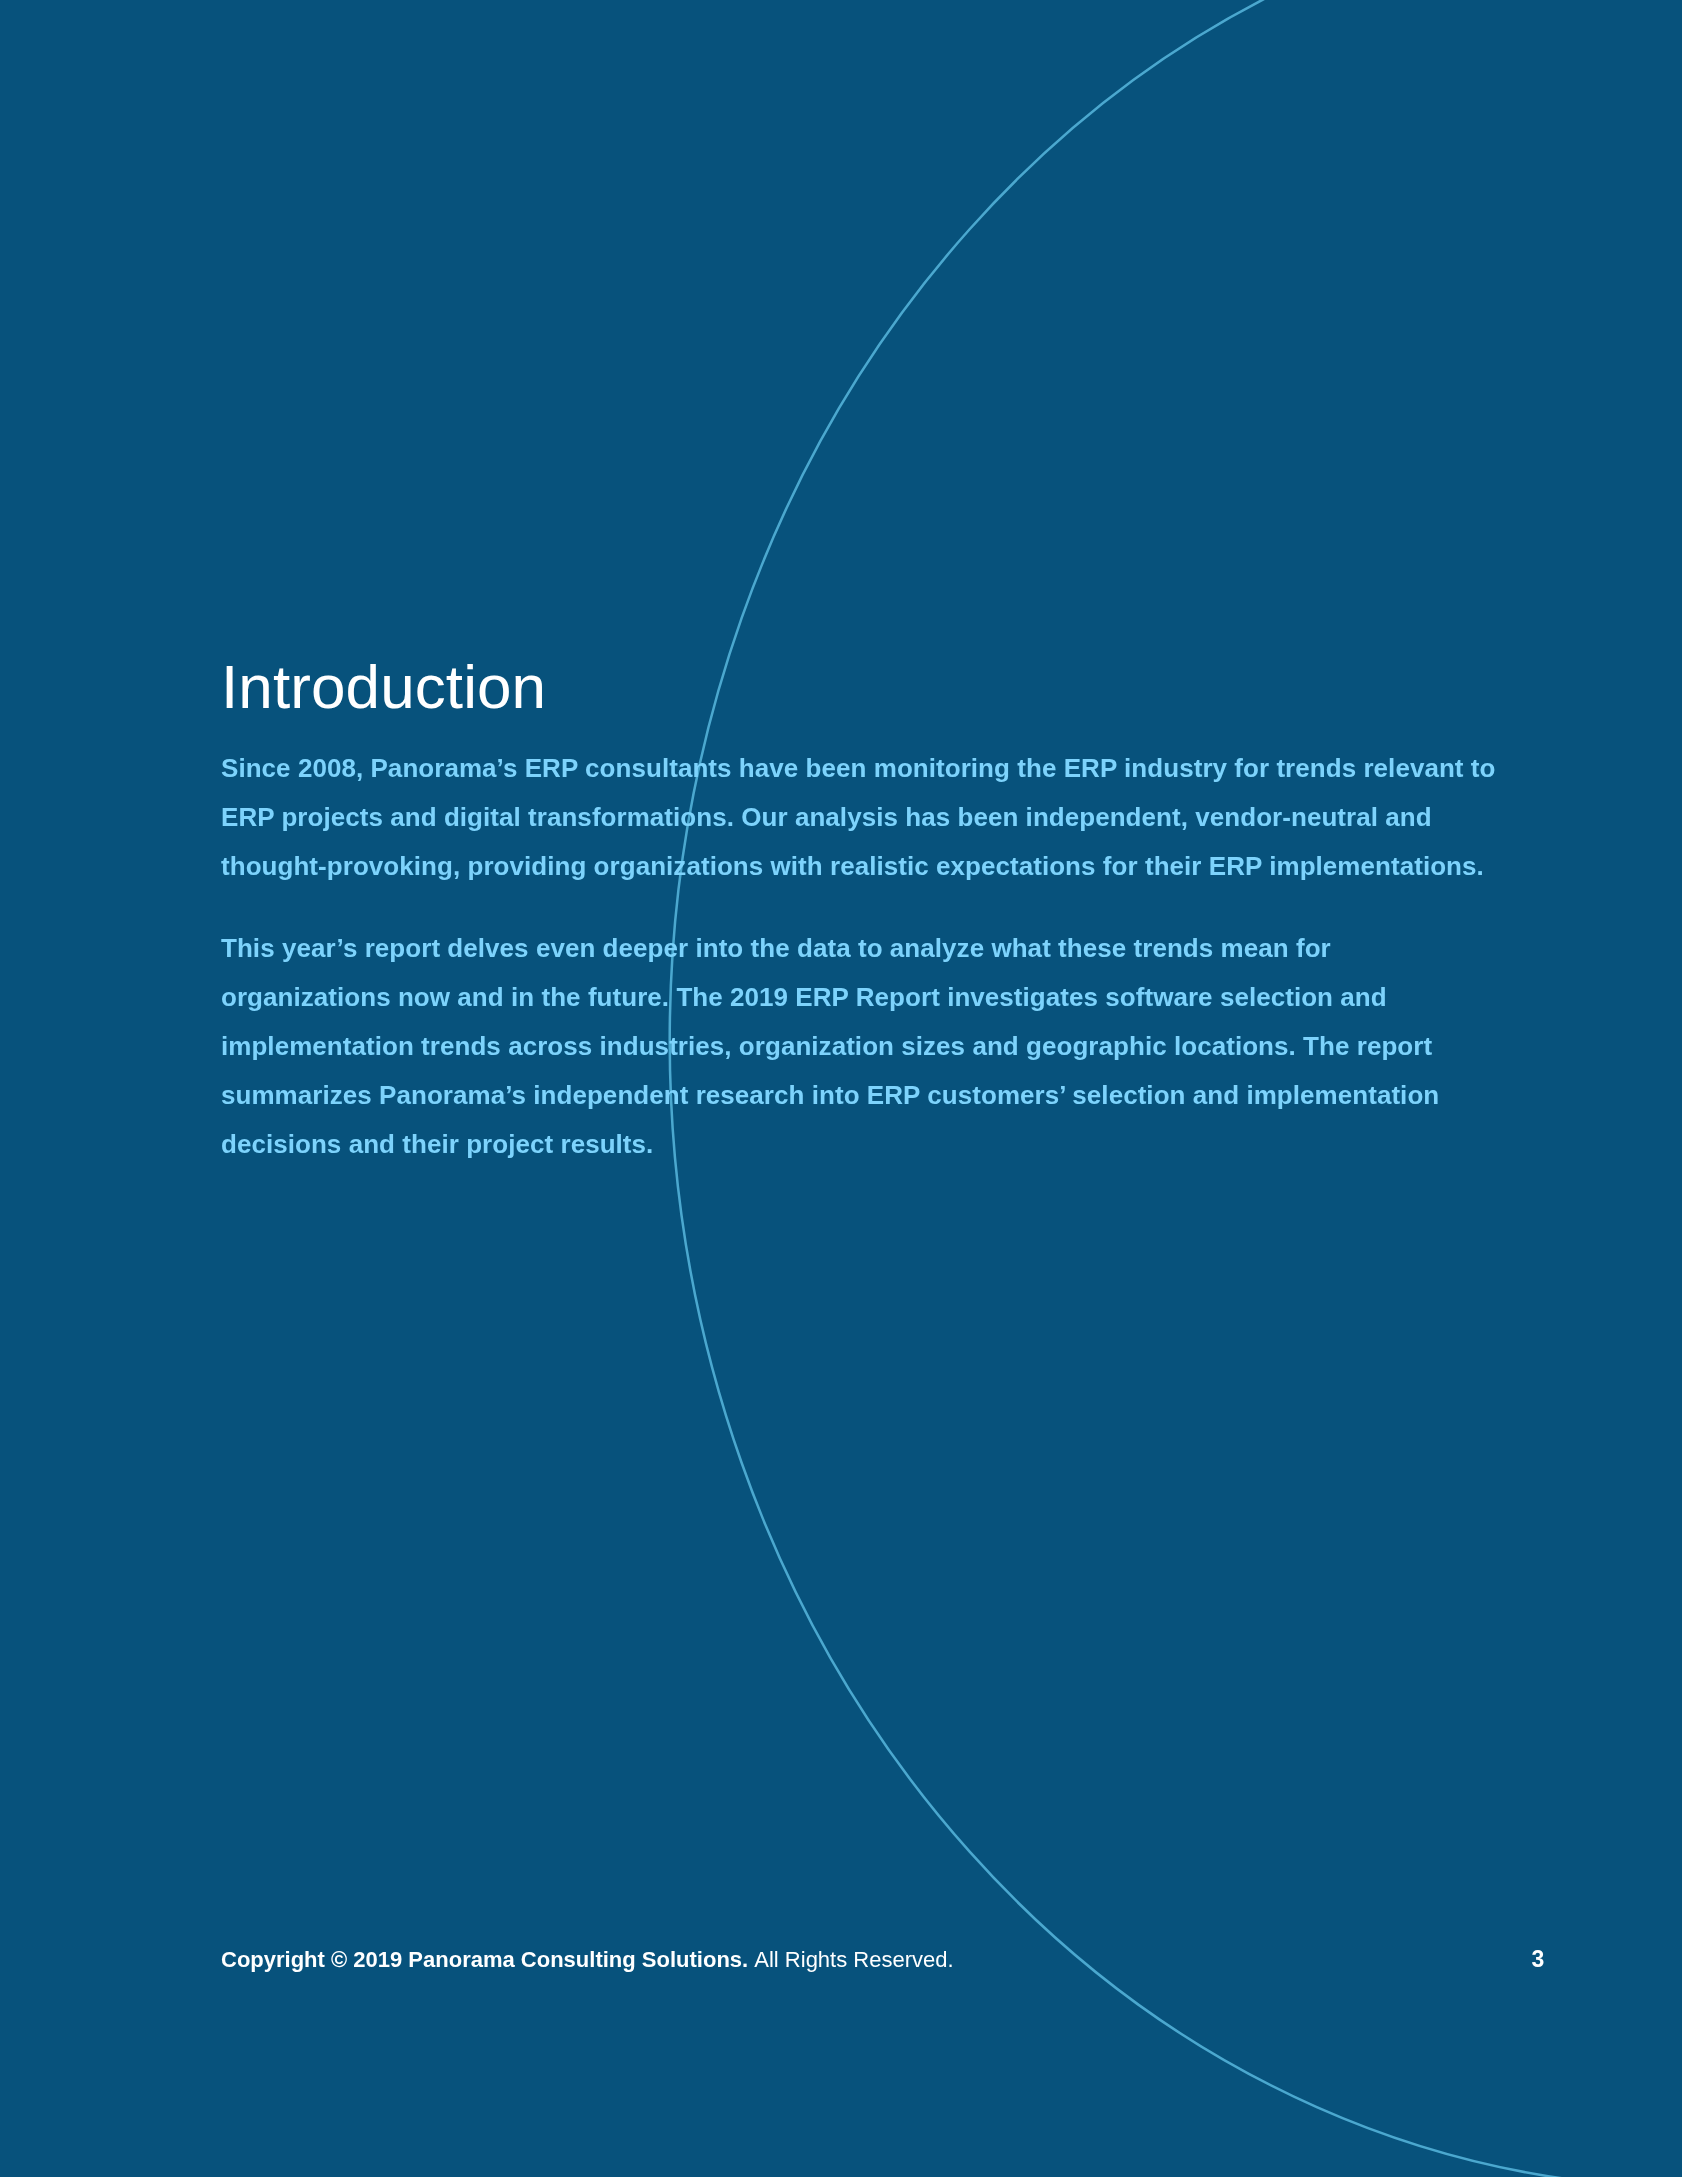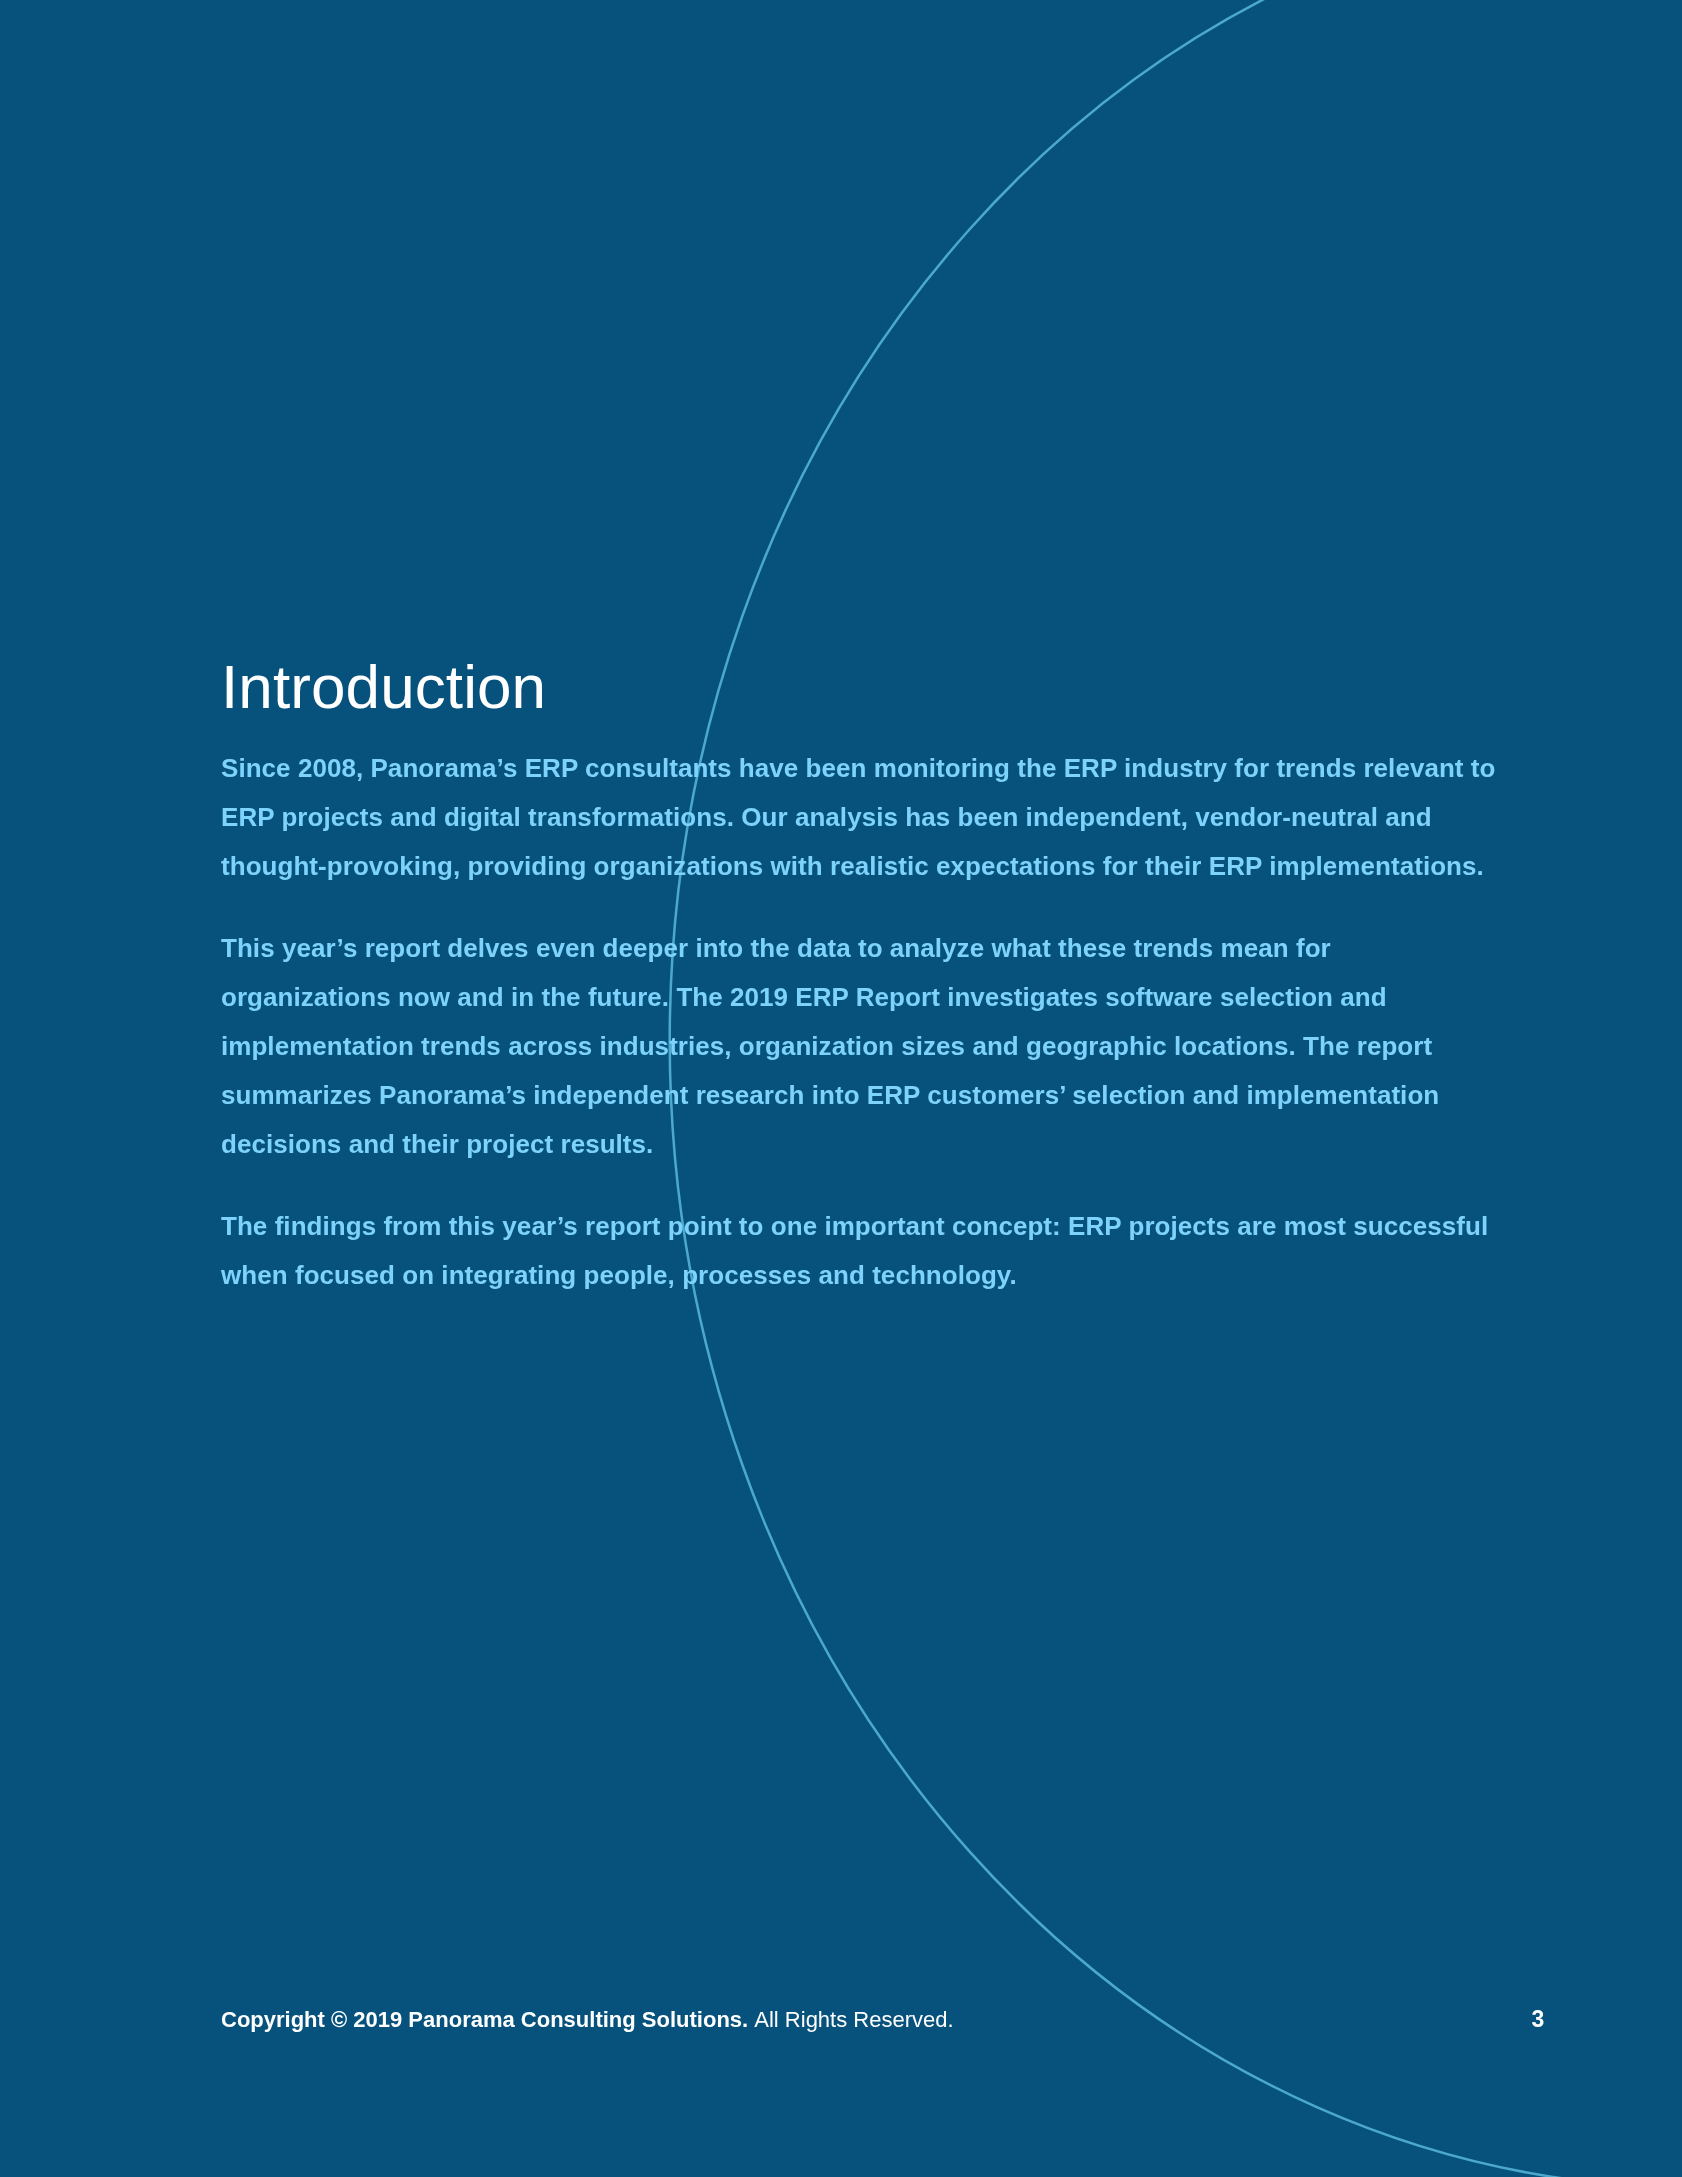--- a/index.html
+++ b/index.html
@@ -63,21 +63,21 @@
   .body-copy.emphasis {
     font-weight: 700;
     margin-bottom: 0;
   }
 
   
   .footer {
     position: absolute;
     left: 221px;
     right: 0;
-    top: 2000px;
+    top: 1940px;
     height: 39px;
   }
 
   .footer-copyright {
     position: absolute;
     left: 0;
     top: 0;
     font-size: 22px;
     line-height: 39px;
     color: #ffffff;
@@ -114,21 +114,20 @@
   </svg>
 
   <div class="content">
 
     <h1 class="page-title">Introduction</h1>
 
     <p class="body-copy">Since 2008, Panorama’s ERP consultants have been monitoring the ERP industry for trends relevant to ERP projects and digital transformations. Our analysis has been independent, vendor-neutral and thought-provoking, providing organizations with realistic expectations for their ERP implementations.</p>
 
     <p class="body-copy">This year’s report delves even deeper into the data to analyze what these trends mean for organizations now and in the future. The 2019 ERP Report investigates software selection and implementation trends across industries, organization sizes and geographic locations. The report summarizes Panorama’s independent research into ERP customers’ selection and implementation decisions and their project results.</p>
 
-    <p class="body-copy emphasis">The findings from this year’s report point to one important concept: ERP projects are most successful when focused on integrating people, processes and technology.</p>
 
   </div>
 
   <div class="footer">
     <div class="footer-copyright">
       <span class="strong">Copyright © 2019 Panorama Consulting Solutions.</span><span>&nbsp;</span><span class="light">All Rights Reserved.</span>
     </div>
     <div class="page-number">3</div>
   </div>
 

